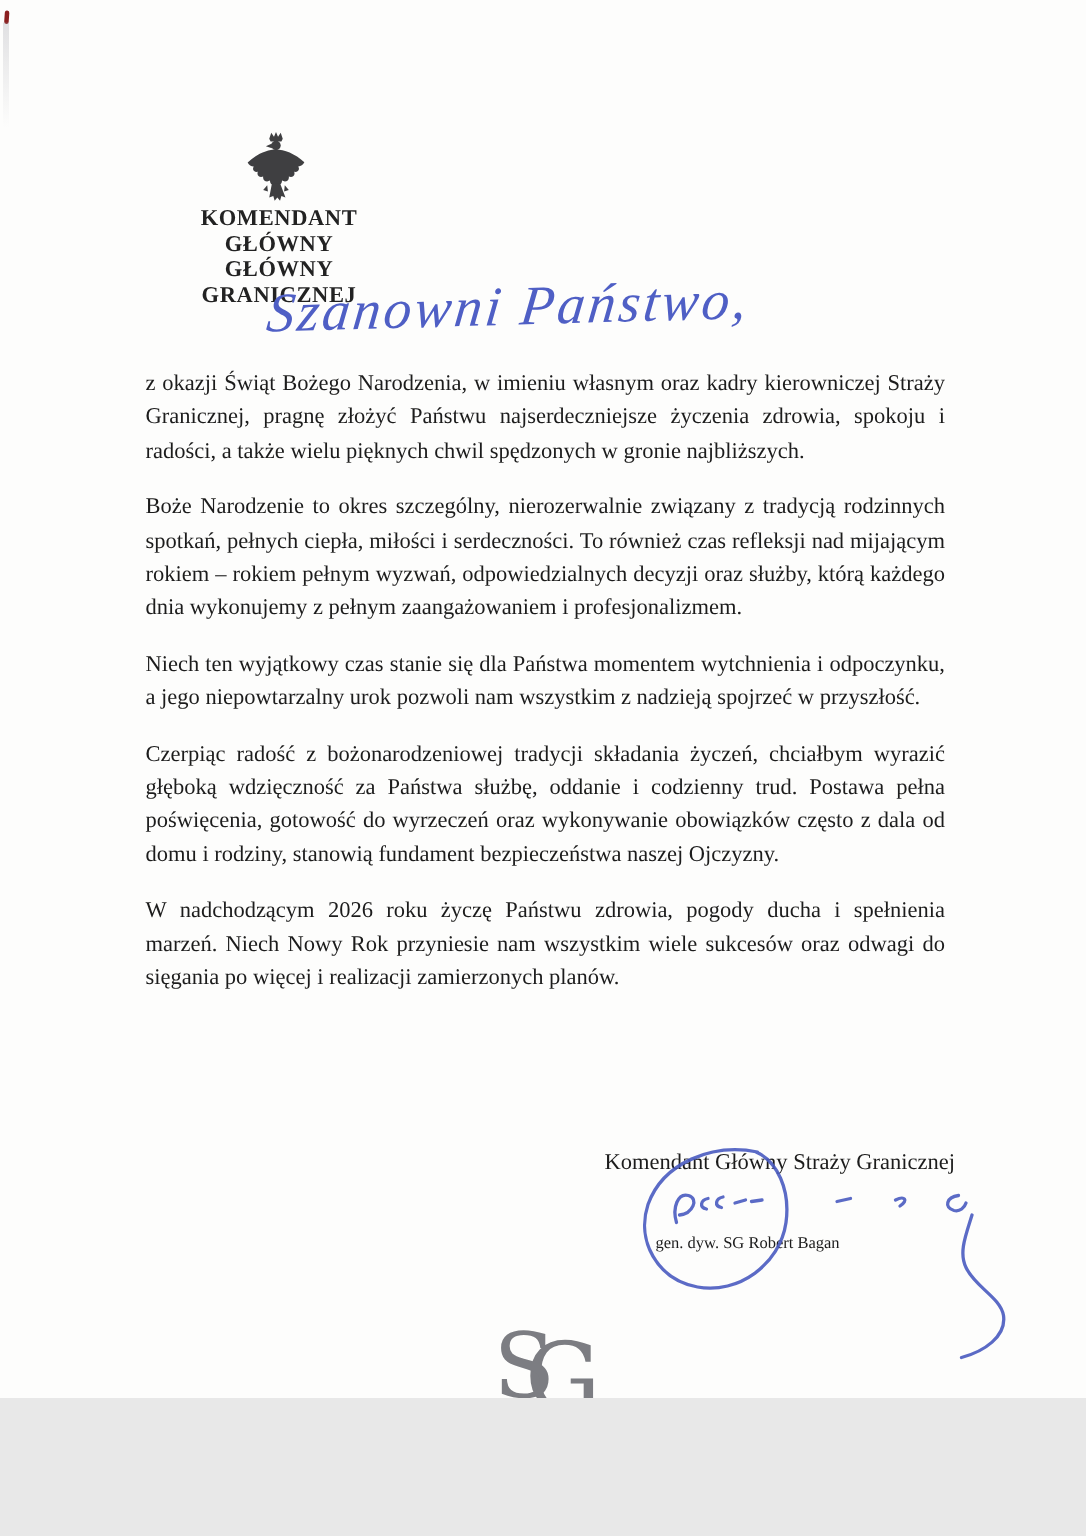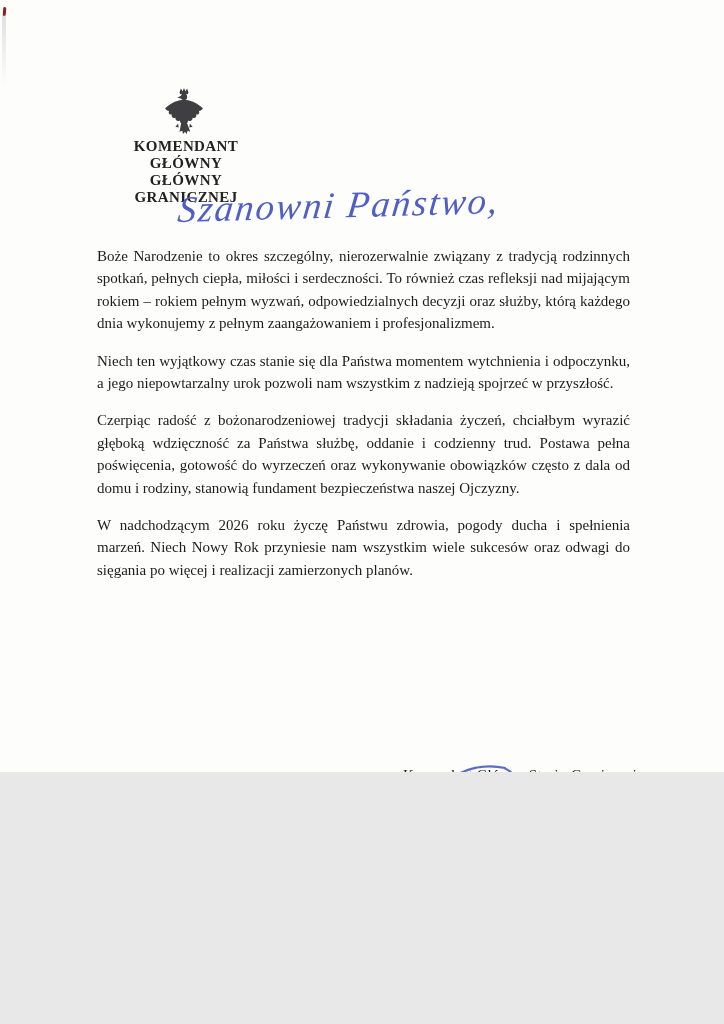--- a/index.html
+++ b/index.html
@@ -1,18 +1,18 @@
 <!DOCTYPE html>
 <html lang="pl"><head>
 <meta charset="utf-8">
 <style>
   html,body{margin:0;padding:0;background:#e8e8e8;}
   .page{
     position:relative;
-    width:724px;height:772px;
+    width:724px;height:932px;
     background:#fdfdfc;
     overflow:hidden;
     font-family:"Liberation Serif", serif;
     color:#1c1c1c;
   }
   
   .scan-mark{
     position:absolute;left:3px;top:7px;width:3px;height:9px;
     border-radius:2px;transform:rotate(4deg);
   }
@@ -94,20 +94,21 @@
   </div>
 
   <div class="letterhead">
     <div>KOMENDANT GŁÓWNY</div>
     <div>GŁÓWNY GRANICZNEJ</div>
   </div>
 
   <div class="greeting" style="color:#4f5fc5">Szanowni Państwo,</div>
 
   <div class="body-text">
+    <p>z okazji Świąt Bożego Narodzenia, w imieniu własnym oraz kadry kierowniczej Straży Granicznej, pragnę złożyć Państwu najserdeczniejsze życzenia zdrowia, spokoju i radości, a także wielu pięknych chwil spędzonych w gronie najbliższych.</p>
     <p>Boże Narodzenie to okres szczególny, nierozerwalnie związany z tradycją rodzinnych spotkań, pełnych ciepła, miłości i serdeczności. To również czas refleksji nad mijającym rokiem – rokiem pełnym wyzwań, odpowiedzialnych decyzji oraz służby, którą każdego dnia wykonujemy z pełnym zaangażowaniem i profesjonalizmem.</p>
     <p>Niech ten wyjątkowy czas stanie się dla Państwa momentem wytchnienia i odpoczynku, a jego niepowtarzalny urok pozwoli nam wszystkim z nadzieją spojrzeć w przyszłość.</p>
     <p>Czerpiąc radość z bożonarodzeniowej tradycji składania życzeń, chciałbym wyrazić głęboką wdzięczność za Państwa służbę, oddanie i codzienny trud. Postawa pełna poświęcenia, gotowość do wyrzeczeń oraz wykonywanie obowiązków często z dala od domu i rodziny, stanowią fundament bezpieczeństwa naszej Ojczyzny.</p>
     <p>W nadchodzącym 2026 roku życzę Państwu zdrowia, pogody ducha i spełnienia marzeń. Niech Nowy Rok przyniesie nam wszystkim wiele sukcesów oraz odwagi do sięgania po więcej i realizacji zamierzonych planów.</p>
   </div>
 
   <div class="sig-title">Komendant Główny Straży Granicznej</div>
   <div class="sig-name">gen. dyw. SG Robert Bagan</div>
 
   <svg class="sig-ink" viewBox="0 0 270 160" aria-hidden="true">

